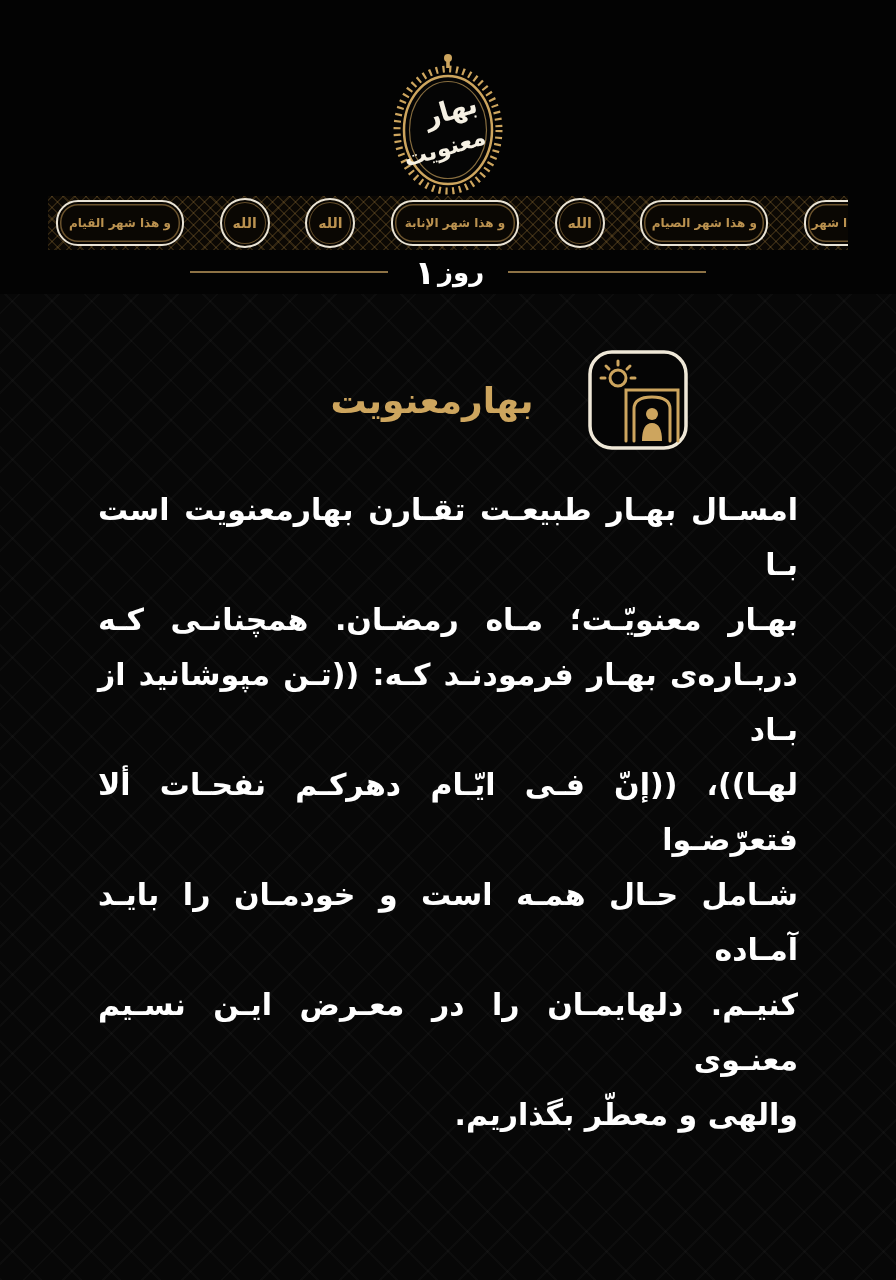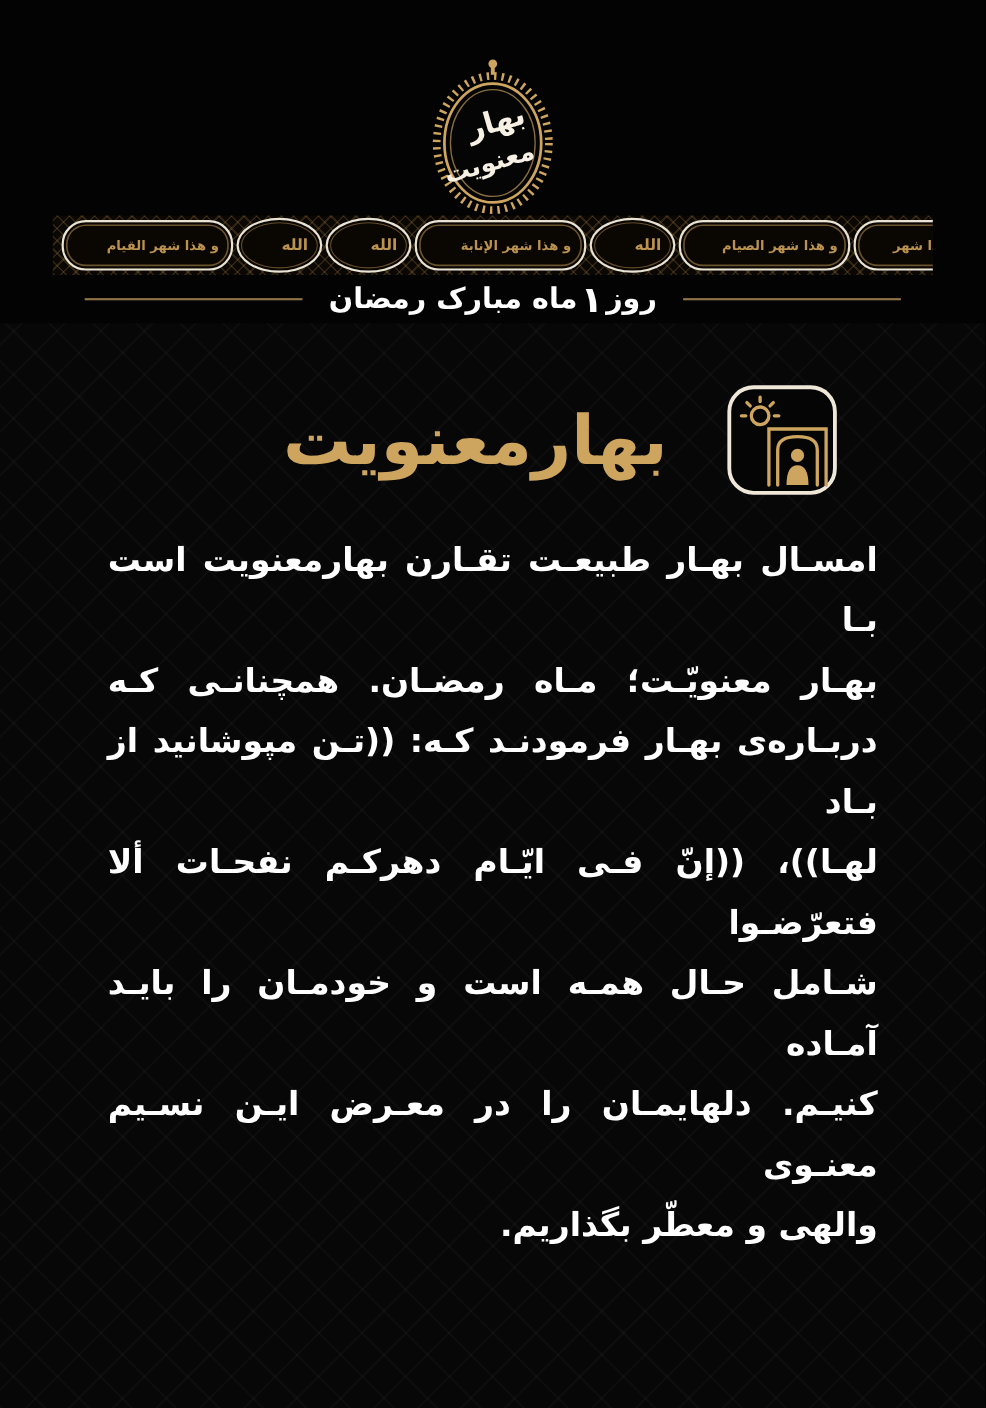--- a/index.html
+++ b/index.html
@@ -18,21 +18,20 @@
     overflow:hidden;flex:none;
     background:
       repeating-linear-gradient(45deg, rgba(176,134,62,.22) 0 1.5px, transparent 1.5px 8px),
       repeating-linear-gradient(-45deg, rgba(176,134,62,.22) 0 1.5px, transparent 1.5px 8px),
       #0b0804;
   }
   .medallion{
     flex:none;display:flex;align-items:center;justify-content:center;
     color:#bb9250;font-weight:bold;background:#0a0703;text-align:center;
     direction:rtl;
-    padding-left:28px;
   }
   .pill{
     width:124px;height:42px;border:2px solid #e9e3d5;border-radius:22px;
     font-size:12px;line-height:1;
     box-shadow:inset 0 0 0 2px #0a0703, inset 0 0 0 3.5px rgba(187,146,80,.55);
   }
   .pill.partial{width:74px;margin-right:-42px;}
   .circle{
     width:46px;height:46px;border:2px solid #e9e3d5;border-radius:50%;
     font-size:14px;
@@ -50,21 +49,21 @@
     background:
       repeating-linear-gradient(45deg, rgba(255,255,255,.025) 0 2px, transparent 2px 28px),
       repeating-linear-gradient(-45deg, rgba(255,255,255,.025) 0 2px, transparent 2px 28px),
       #070707;
     padding-top:52px;
   }
   .title-row{
     display:flex;direction:rtl;justify-content:center;align-items:center;
     gap:52px;height:108px;transform:translateX(62px);
   }
-  .title{color:#cda55e;font-size:62px;font-weight:bold;white-space:nowrap;}
+  .title{color:#cda55e;font-size:36px;font-weight:bold;white-space:nowrap;}
   .title-icon{width:104px;height:104px;flex:none;}
   .body-text{
     direction:rtl;padding:28px 98px 0 98px;
     color:#ffffff;font-weight:bold;font-size:30px;line-height:55px;
   }
   .body-line{text-align:justify;text-align-last:justify;}
   .body-line.last{text-align-last:right;}
 </style>
 </head>
 <body>
@@ -93,21 +92,20 @@
     <div class="medallion circle">الله</div>
     <div class="medallion pill">و هذا شهر الصیام</div>
     <div class="medallion pill partial">و هذا شهر</div>
   </div>
 
   <div class="date-row">
     <div class="rule"></div>
     <div class="date-text">
       <span>روز</span>
       <span class="daynum">۱</span>
-      <span>ماه مبارک رمضان</span>
     </div>
     <div class="rule"></div>
   </div>
 
   <div class="main">
 
     <div class="title-row">
       <svg class="title-icon" viewBox="0 0 104 104">
         <rect x="4" y="4" width="96" height="96" rx="22" fill="#050505" stroke="#efe8d8" stroke-width="3.5"></rect>
         <g stroke="#cda55e" stroke-width="3" fill="none" stroke-linecap="round">

